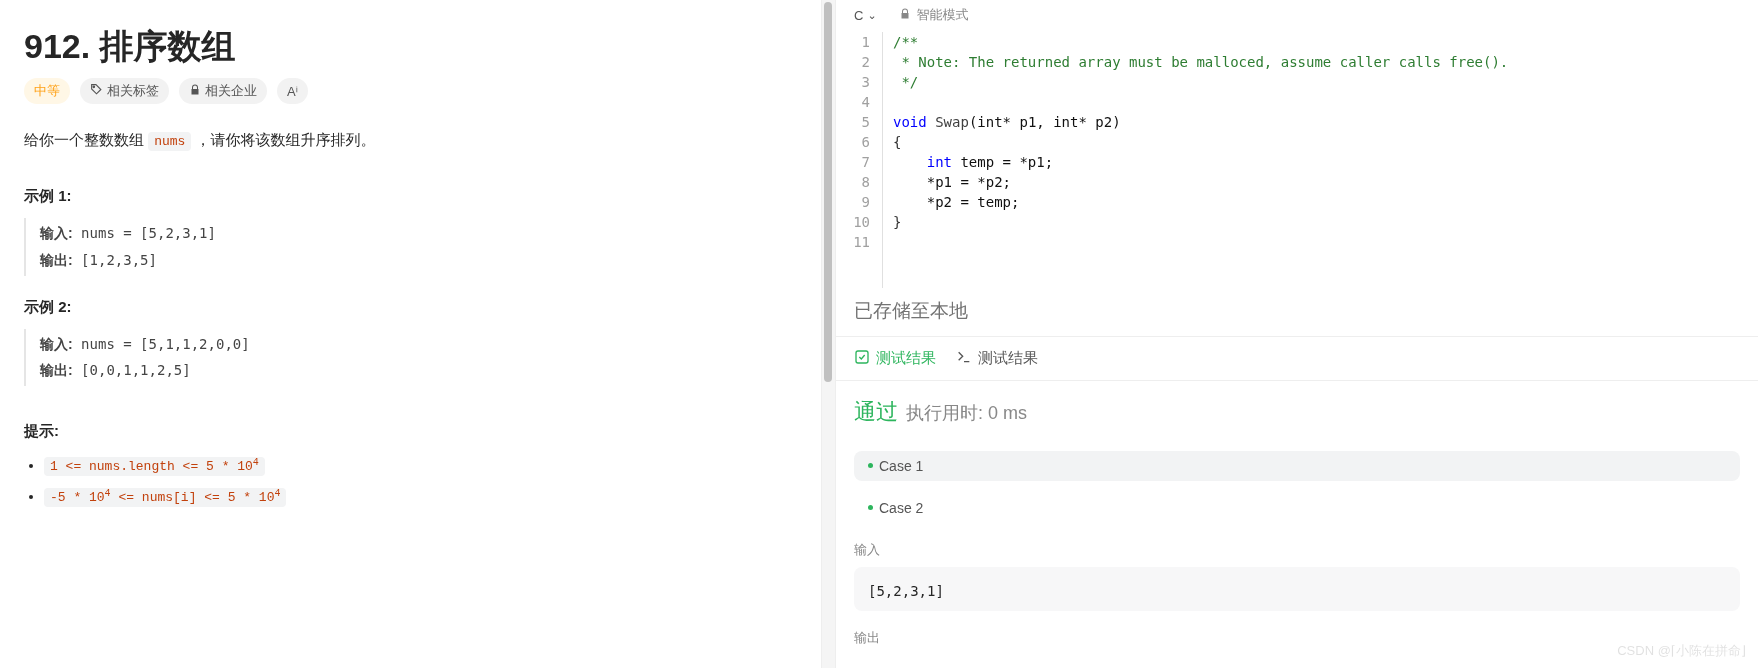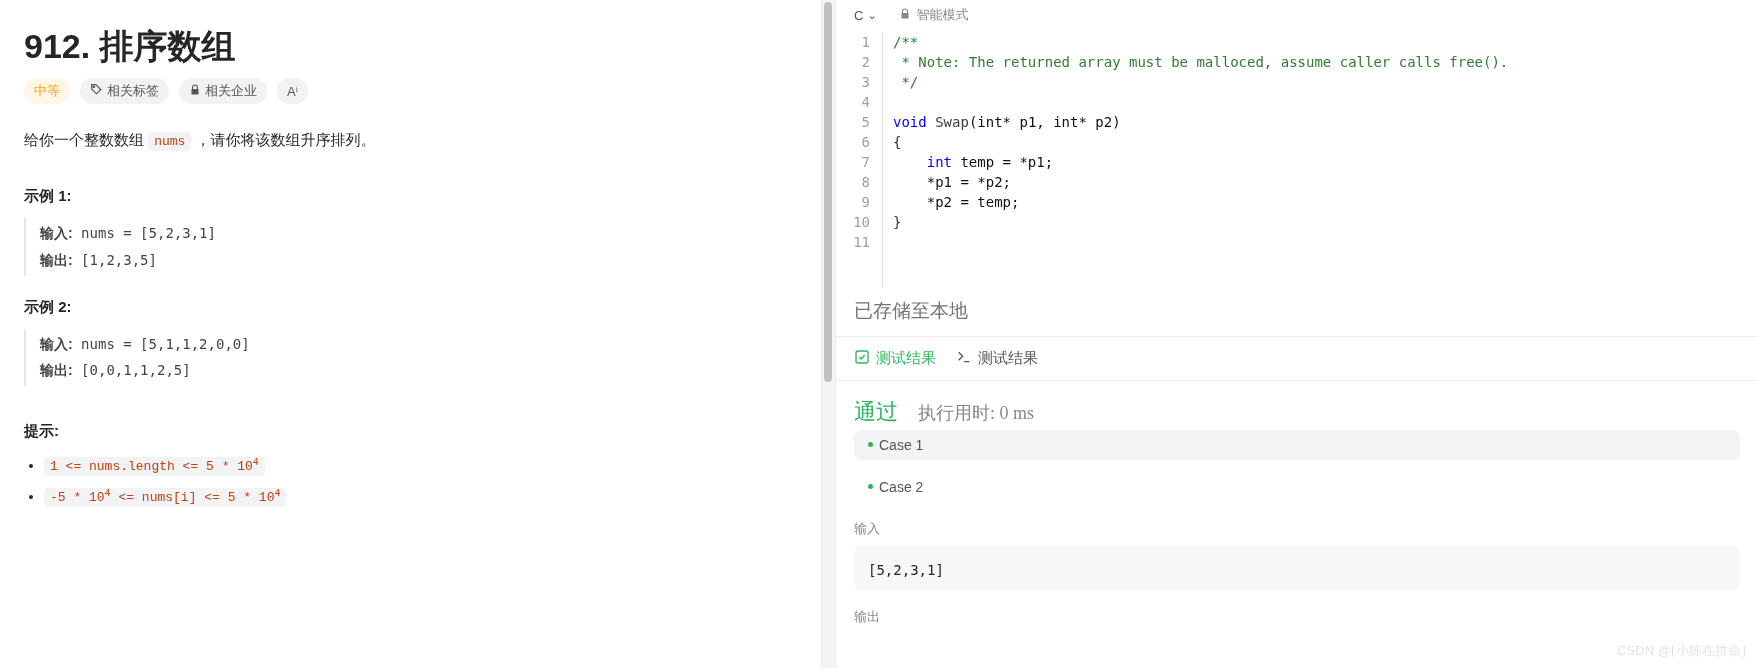--- a/index.html
+++ b/index.html
@@ -36,21 +36,21 @@
 .tok-keyword { color: #0000ff; }
 .tok-func { color: #404040; }
 .tok-punc { color: #333; }
 .tok-ident { color: #111; }
 .save-status { padding: 10px 18px 12px; color: #737373; font-size: 19px; }
 .result-tabs { display: flex; align-items: center; gap: 20px; border-top: 1px solid #eee; border-bottom: 1px solid #eee; padding: 12px 18px; font-size: 15px; }
 .result-tab { display: flex; align-items: center; gap: 6px; cursor: pointer; color: #555; }
 .result-tab.active { color: #2db55d; }
 .tab-ico { font-size: 14px; }
 .result-body { padding: 16px 18px; flex: 1; overflow-y: auto; }
-.status-row { display: flex; align-items: baseline; gap: 20px; margin-bottom: 3px; font-family: Liberation Serif, serif; }
+.status-row { display: flex; align-items: baseline; gap: 8px; margin-bottom: 24px; }
 .status-pass { color: #2db55d; font-size: 22px; font-weight: 500; }
 .runtime { color: #888; font-size: 18px; }
 .cases { display: flex; gap: 12px; margin-bottom: 18px; flex-direction: column; }
 .case-chip { display: flex; align-items: center; gap: 6px; padding: 7px 14px; border-radius: 8px; font-size: 14px; cursor: pointer; color: #555; }
 .case-chip.active { background: #f2f3f4; }
 .case-dot { width: 5px; height: 5px; border-radius: 50%; background: #2db55d; }
 .input-label { color: #888; font-size: 13px; margin-bottom: 8px; }
 .input-box { background: #f7f7f8; border-radius: 8px; padding: 12px 14px; font-size: 14px; margin-bottom: 18px; }
 .input-box .var { color: #666; font-size: 13px; }
 .input-box .val { font-family: Menlo, Consolas, monospace; margin-top: 4px; }

